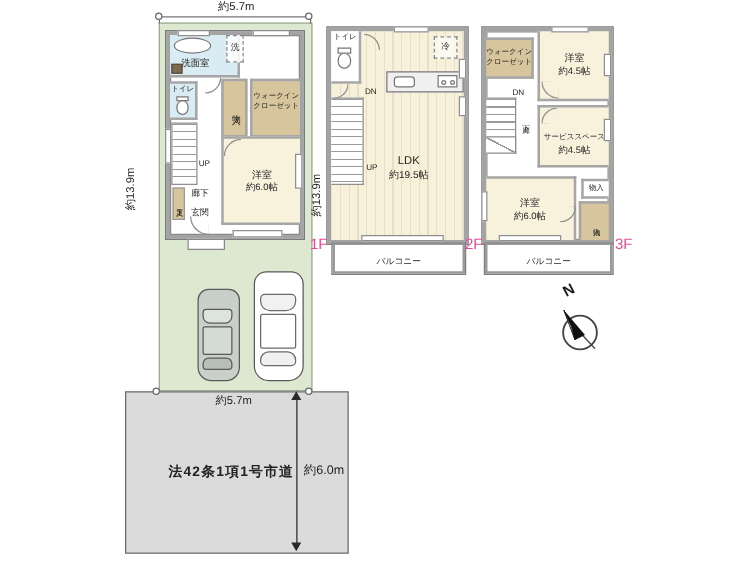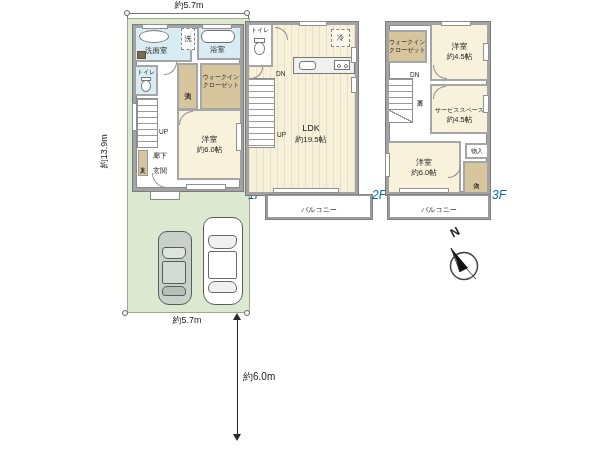--- a/index.html
+++ b/index.html
@@ -21,21 +21,21 @@
   .dimcircle{position:absolute;width:6px;height:6px;border:1px solid #666;border-radius:50%;background:#fff;box-sizing:border-box;z-index:6;}
   .balc{position:absolute;background:#fff;border:2px solid #9a9a9a;outline:1px solid #828282;box-sizing:border-box;display:flex;align-items:flex-end;justify-content:center;}
   .balc .lbl{position:static;}
   .rot90{transform:rotate(-90deg);}
   .vtext{writing-mode:vertical-rl;text-orientation:upright;letter-spacing:1px;}
   .flexctr{display:flex;flex-direction:column;align-items:center;justify-content:center;}
   .ldk-stripes{position:absolute;inset:0;background-color:#f8f1da;
     background-image:repeating-linear-gradient(to right,#e8decb 0 1px,transparent 1px 7px);}
   .wc-bowl{position:absolute;background:#fff;border:1px solid #777;border-radius:50% 50% 48% 48%;box-sizing:border-box;}
   .wc-tank{position:absolute;background:#fff;border:1px solid #777;box-sizing:border-box;}
-  .floorlbl{font-size:12px;color:#0369a1;font-style:italic;}
+  .floorlbl{font-size:12px;color:#ec4899;}
 </style>
 </head>
 <body>
 
 <div id="canvas">
 
   <div class="abs" style="left:127px;top:18px;width:123px;height:295px;background:#dde8d0;border:1px solid #9cab8e;"></div>
 
   <div class="abs" style="left:128px;top:13px;width:121px;height:0;border-top:1px solid #777;"></div>
   <div class="dimcircle" style="left:124px;top:10px;"></div>
@@ -51,24 +51,20 @@
 
     <div class="room blue" style="left:0;top:0;width:56px;height:34px;border-left:0;border-top:0;"></div>
     <div class="abs" style="left:3px;top:2px;width:30px;height:13px;background:#fff;border:1px solid #777;border-radius:50%;"></div>
     <div class="abs" style="left:1px;top:23px;width:9px;height:8px;background:#7d6a52;border:1px solid #5d4f3d;"></div>
     <div class="lbl" style="left:9px;top:19px;font-size:7.5px;">洗面室</div>
 
     <div class="abs flexctr" style="left:45px;top:0;width:14px;height:22px;border:1px dashed #888;background:rgba(255,255,255,.85);z-index:3;">
       <span class="lbl" style="position:static;font-size:7px;">洗</span>
     </div>
 
-    <div class="room blue" style="left:61px;top:0;width:43px;height:32px;border-top:0;border-right:0;">
-      <div class="abs" style="left:2px;top:2px;width:34px;height:13px;background:#fff;border:1.5px solid #6e6e6e;border-radius:6px;"></div>
-      <div class="lbl" style="left:11px;top:18px;font-size:7.5px;">浴室</div>
-    </div>
 
     <div class="room blue" style="left:0;top:37px;width:22px;height:31px;border-left:0;">
       <div class="lbl" style="left:1px;top:2px;font-size:6px;">トイレ</div>
       <div class="wc-bowl" style="left:5px;top:13px;width:10px;height:12px;"></div>
       <div class="wc-tank" style="left:5px;top:10px;width:10px;height:4px;"></div>
     </div>
 
     <div class="room tan flexctr" style="left:41px;top:35px;width:21px;height:47px;">
       <span class="lbl vtext" style="position:static;font-size:7px;">物入</span>
     </div>
@@ -98,21 +94,21 @@
     <div class="win" style="left:50px;top:156px;width:40px;height:6px;"></div>
     <div class="win" style="left:-4px;top:75px;width:5px;height:28px;"></div>
 
     <div class="arc" style="left:28px;top:34px;width:13px;height:13px;border-width:0 1px 1px 0;border-radius:0 0 100% 0;"></div>
     <div class="arc" style="left:43px;top:83px;width:14px;height:14px;border-width:1px 0 0 1px;border-radius:100% 0 0 0;"></div>
     <div class="arc" style="left:16px;top:145px;width:15px;height:15px;border-width:0 0 1px 1px;border-radius:0 0 0 100%;"></div>
   </div>
   <div class="abs" style="left:150px;top:191px;width:30px;height:9px;background:#fff;border:1px solid #888;"></div>
   <div class="lbl floorlbl" style="left:248px;top:189px;">1F</div>
 
-  <div class="plan" style="left:246px;top:22px;width:112px;height:173px;">
+  <div class="plan" style="left:262px;top:22px;width:112px;height:173px;">
     <div class="ldk-stripes"></div>
 
     <div class="room white" style="left:0;top:0;width:24px;height:42px;border-left:0;border-top:0;">
       <div class="lbl" style="left:2px;top:2px;font-size:6px;">トイレ</div>
       <div class="wc-bowl" style="left:5px;top:17px;width:11px;height:13px;"></div>
       <div class="wc-tank" style="left:5px;top:13px;width:11px;height:5px;"></div>
     </div>
 
     <div class="abs flexctr" style="left:82px;top:4px;width:19px;height:18px;border:1px dashed #888;background:rgba(255,255,255,.6);">
       <span class="lbl" style="position:static;font-size:7px;">冷</span>
@@ -209,20 +205,23 @@
   <div class="abs" style="left:442px;top:226px;width:46px;height:60px;">
     <span class="lbl" style="left:9px;top:0;font-size:12px;font-weight:bold;transform:rotate(-28deg);">N</span>
     <svg width="40" height="46" viewBox="0 0 40 46" style="position:absolute;left:2px;top:13px;">
       <circle cx="20" cy="27" r="13.5" fill="none" stroke="#444" stroke-width="1.5"></circle>
       <line x1="32" y1="40" x2="20" y2="27" stroke="#444" stroke-width="1"></line>
       <polygon points="7,9 24,29 16,33" fill="#111"></polygon>
       <polygon points="7,9 16,33 13,22" fill="#fff" stroke="#111" stroke-width="0.7"></polygon>
     </svg>
   </div>
 
+  <div class="abs" style="left:100px;top:313px;width:179px;height:130px;background:#dbdbdb;border:1px solid #6e6e6e;">
+    <div class="lbl ctr" style="left:4px;top:58px;width:160px;font-size:11px;font-weight:bold;letter-spacing:1px;color:#222;">法42条1項1号市道</div>
+  </div>
   <div class="dimcircle" style="left:122px;top:310px;"></div>
   <div class="dimcircle" style="left:244px;top:310px;"></div>
   <div class="lbl ctr" style="left:154px;top:315px;width:66px;font-size:9px;">約5.7m</div>
   <div class="abs" style="left:237px;top:319px;width:0;height:117px;border-left:1px solid #2a2a2a;"></div>
   <div class="abs" style="left:233px;top:313px;width:0;height:0;border-left:4px solid transparent;border-right:4px solid transparent;border-bottom:7px solid #2a2a2a;"></div>
   <div class="abs" style="left:233px;top:434px;width:0;height:0;border-left:4px solid transparent;border-right:4px solid transparent;border-top:7px solid #2a2a2a;"></div>
   <div class="lbl" style="left:243px;top:371px;font-size:10px;">約6.0m</div>
 
 </div>
 

